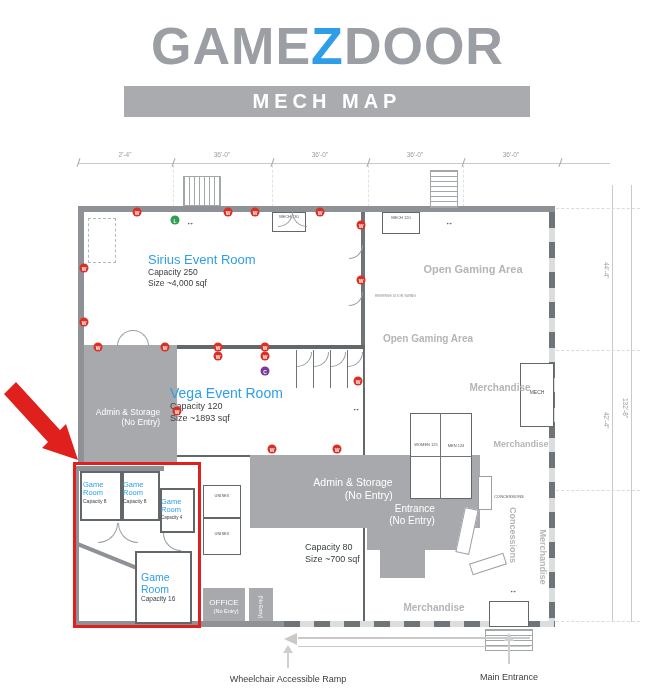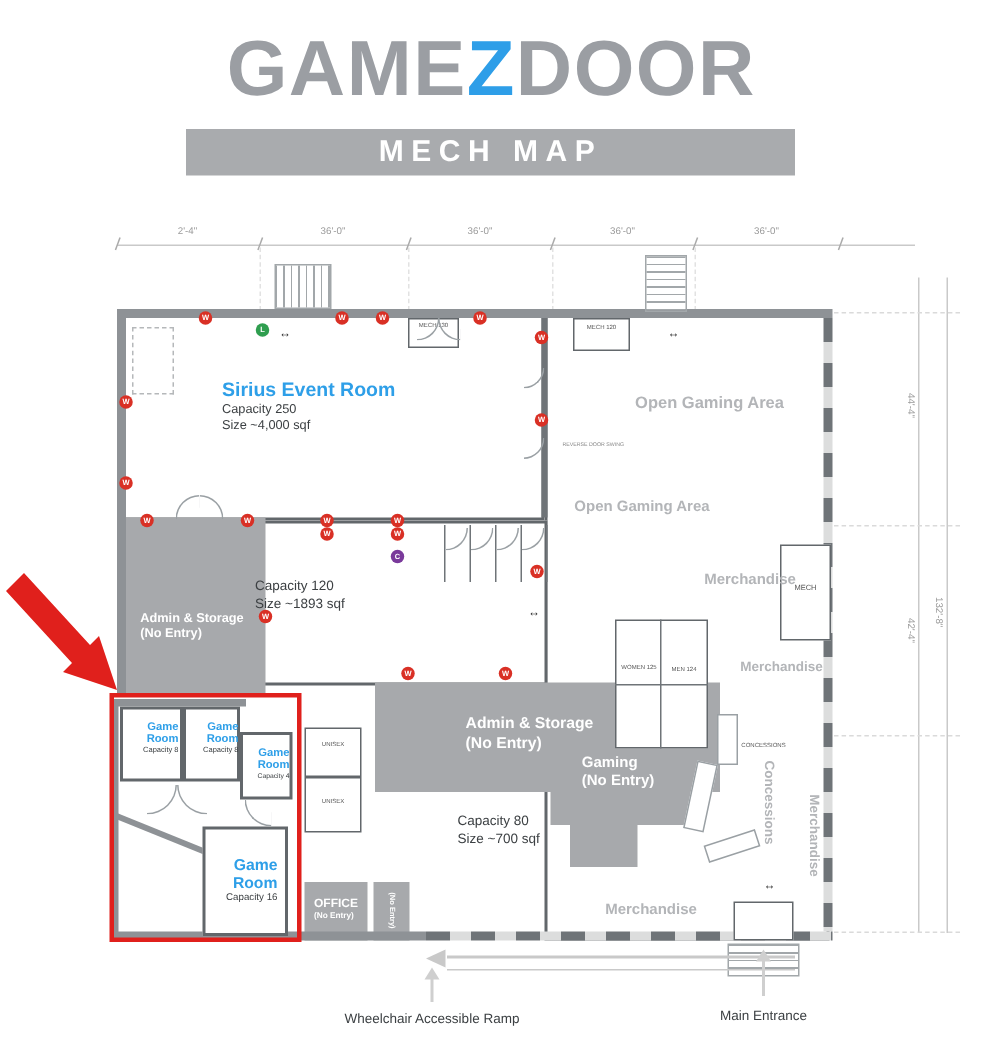--- a/index.html
+++ b/index.html
@@ -22,41 +22,41 @@
   .win-h{background:repeating-linear-gradient(90deg,#6f7478 0 16px,#dcdddd 16px 30px);}
   .stairs-v{position:absolute;background:repeating-linear-gradient(90deg,#a2a7aa 0 1px,transparent 1px 5px);border:1px solid #a2a7aa;box-sizing:border-box;}
   .stairs-h{position:absolute;background:repeating-linear-gradient(180deg,#a2a7aa 0 1px,transparent 1px 5px);border:1px solid #a2a7aa;box-sizing:border-box;}
   .dashedbox{position:absolute;border:1px dashed #b5b8ba;box-sizing:border-box;}
   .arc{position:absolute;box-sizing:border-box;}
   .arc-br{border-right:1px solid #9aa0a4;border-bottom:1px solid #9aa0a4;border-radius:0 0 100% 0;}
   .arc-bl{border-left:1px solid #9aa0a4;border-bottom:1px solid #9aa0a4;border-radius:0 0 0 100%;}
   .arc-tr{border-right:1px solid #9aa0a4;border-top:1px solid #9aa0a4;border-radius:0 100% 0 0;}
   .arc-tl{border-left:1px solid #9aa0a4;border-top:1px solid #9aa0a4;border-radius:100% 0 0 0;}
   
-  .bluetitle{color:#2e9fe8;font-weight:bold;white-space:nowrap;}
+  .bluetitle{color:#2e9fe8;font-weight:normal;white-space:nowrap;}
   .subtext{color:#3c4043;font-size:8.5px;line-height:1.3;white-space:nowrap;}
-  .glabel{position:absolute;color:#fff;font-weight:bold;text-align:left;line-height:1.2;transform:translate(-50%,-50%);white-space:nowrap;}
+  .glabel{position:absolute;color:#fff;font-weight:normal;text-align:right;line-height:1.2;transform:translate(-50%,-50%);white-space:nowrap;}
   .graytext{position:absolute;color:#b3b5b8;font-weight:bold;white-space:nowrap;transform:translate(-50%,-50%);}
   .vtext{position:absolute;color:#b3b5b8;font-weight:bold;writing-mode:vertical-rl;transform:translate(-50%,-50%);}
   .tiny{position:absolute;color:#555;font-size:4px;text-align:center;line-height:1.2;}
   .dim{position:absolute;color:#9a9a9a;font-size:6.5px;white-space:nowrap;transform:translateX(-50%);}
   .dimv{position:absolute;color:#9a9a9a;font-size:6.5px;white-space:nowrap;writing-mode:vertical-rl;}
   .dimline{position:absolute;background:#c9c9c9;}
   .dimtick{position:absolute;width:1px;height:9px;background:#aaa;transform:rotate(20deg);}
   .refline{position:absolute;border-left:1px dashed #e2e2e2;}
   .hrefline{position:absolute;border-top:1px dashed #dadada;}
   .marker{position:absolute;width:9px;height:9px;border-radius:50%;color:#fff;font-size:5px;font-weight:bold;
           display:flex;align-items:center;justify-content:center;transform:translate(-50%,-50%);z-index:30;}
   .marker.w{background:#d93025;}
   .marker.l{background:#2f9e4f;}
   .marker.c{background:#7a3a9b;}
   .marker.h{background:transparent;color:#1a1a1a;font-size:8px;width:auto;height:auto;border-radius:0;}
   .red-outline{position:absolute;border:3px solid #e0201c;box-sizing:border-box;z-index:25;background:transparent;}
   .redtext{position:absolute;color:#e0201c;font-weight:bold;font-size:13.5px;letter-spacing:0.4px;white-space:nowrap;}
-  .grlabel{position:absolute;text-align:right;transform:translate(-50%,-50%);line-height:1.1;}
+  .grlabel{position:absolute;text-align:left;transform:translate(-50%,-50%);line-height:1.1;}
   .annot{position:absolute;color:#3c4043;font-size:9px;white-space:nowrap;transform:translateX(-50%);}
   .fixture{position:absolute;border:1px solid #9aa0a4;background:#fff;box-sizing:border-box;}
 </style>
 </head>
 <body>
 
 <div class="page" id="page">
 
   <div class="logo"><span>GAME</span><span class="z">Z</span><span>DOOR</span></div>
   <div class="banner">MECH MAP</div>
@@ -164,35 +164,36 @@
   <div class="fixture" style="left:460px;top:508px;width:14px;height:46px;transform:rotate(12deg);"></div>
   <div class="fixture" style="left:470px;top:558px;width:36px;height:12px;transform:rotate(-18deg);"></div>
   <div class="tiny" style="left:492px;top:495px;width:34px;">CONCESSIONS</div>
 
   <div class="abs" style="left:148px;top:252px;">
     <div class="bluetitle" style="font-size:13px;">Sirius Event Room</div>
     <div class="subtext">Capacity 250</div>
     <div class="subtext">Size ~4,000 sqf</div>
   </div>
   <div class="abs" style="left:170px;top:385px;">
+    <div class="bluetitle" style="font-size:14px;">Vega Event Room</div>
     <div class="subtext" style="font-size:9px;">Capacity 120</div>
     <div class="subtext" style="font-size:9px;">Size ~1893 sqf</div>
   </div>
   <div class="graytext" style="left:473px;top:269px;font-size:11px;">Open Gaming Area</div>
   <div class="graytext" style="left:428px;top:338px;font-size:10px;">Open Gaming Area</div>
   <div class="glabel" style="left:128px;top:417px;font-size:8.5px;">
     <div>Admin &amp; Storage</div>
     <div>(No Entry)</div>
   </div>
   <div class="glabel" style="left:353px;top:489px;font-size:10.5px;">
     <div>Admin &amp; Storage</div>
     <div>(No Entry)</div>
   </div>
   <div class="glabel" style="left:412px;top:515px;font-size:10px;">
-    <div>Gaming</div>
+    <div>Entrance</div>
     <div>(No Entry)</div>
   </div>
   <div class="abs" style="left:305px;top:542px;">
     <div class="subtext" style="font-size:9px;">Capacity 80</div>
     <div class="subtext" style="font-size:9px;">Size ~700 sqf</div>
   </div>
   <div class="glabel" style="left:224px;top:606px;font-size:8px;">
     <div>OFFICE</div>
     <div style="font-size:5.5px;">(No Entry)</div>
   </div>

